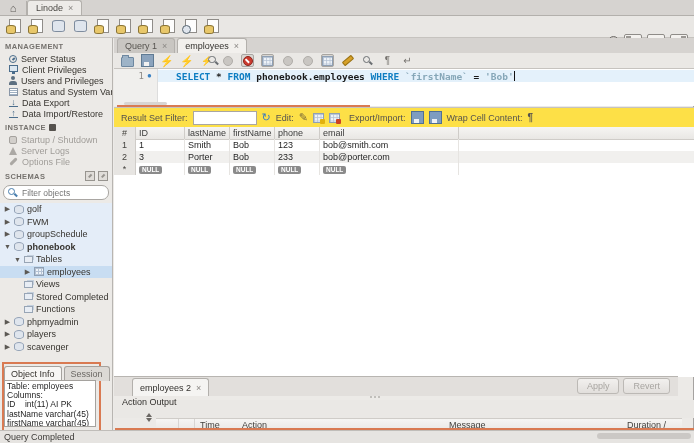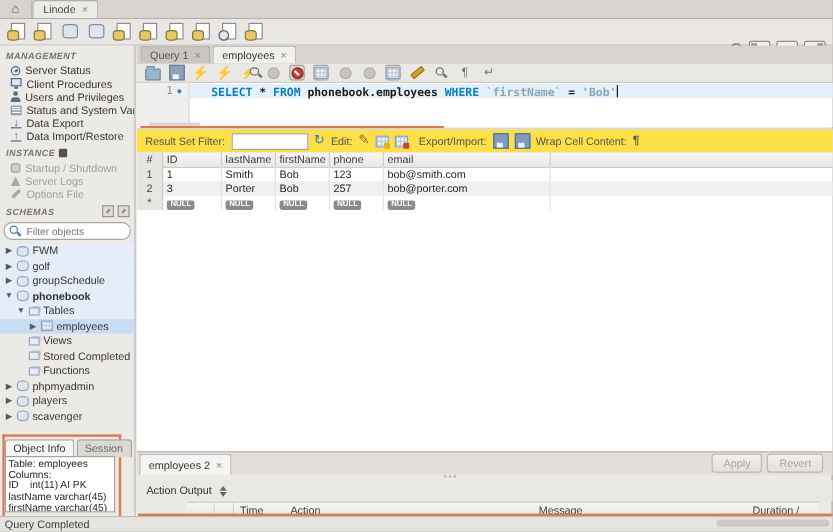--- a/index.html
+++ b/index.html
@@ -23,21 +23,21 @@
   #winctl{position:absolute;right:6px;top:18px;display:flex;gap:5px;align-items:center;}
   .circ{width:11px;height:11px;border:1.5px solid #6f6c68;border-radius:50%;box-sizing:border-box;position:relative;}
   .circ::after{content:"";position:absolute;left:2px;top:2px;right:2px;bottom:2px;border:1px solid #6f6c68;border-radius:50%;}
   .ptg{width:16px;height:13px;border:1px solid #8f8c88;background:#f4f2ef;border-radius:2px;position:relative;}
   .ptg::after{content:"";position:absolute;background:#9b9894;}
   .ptg.left::after{left:1px;top:1px;bottom:1px;width:5px;}
   .ptg.bottom::after{left:1px;right:1px;bottom:1px;height:4px;}
   .ptg.right::after{right:1px;top:1px;bottom:1px;width:5px;}
   
   #sidebar{position:absolute;left:0;top:38px;width:113px;bottom:13px;background:#eceae7;border-right:1px solid #b8b5b1;box-sizing:border-box;overflow:hidden;}
-  .shead{font-size:7.5px;font-weight:bold;color:#75726e;letter-spacing:.4px;padding:4px 0 2px 5px;display:flex;align-items:center;gap:3px;font-style:italic;}
+  .shead{font-size:7.5px;font-weight:bold;color:#75726e;letter-spacing:.4px;padding:4px 0 2px 5px;display:flex;align-items:center;gap:3px;}
   .nav-item{display:flex;align-items:center;gap:4px;height:11px;padding-left:9px;white-space:nowrap;overflow:hidden;color:#37342f;}
   .nav-item.dis{color:#a09d99;}
   .nlbl{overflow:hidden;text-overflow:clip;white-space:nowrap;}
   .nico{flex:0 0 auto;display:inline-block;}
   .gau{width:8px;height:8px;border:1.5px solid #4a6d8c;border-radius:50%;box-sizing:border-box;position:relative;}
   .gau::after{content:"";position:absolute;left:2px;top:2.5px;width:3px;height:1.5px;background:#4a6d8c;transform:rotate(-40deg);}
   .mon{width:9px;height:7px;border:1px solid #4a6d8c;background:#dce7f0;box-sizing:border-box;position:relative;margin-bottom:2px;}
   .mon::after{content:"";position:absolute;left:2px;bottom:-3px;width:3px;height:2px;background:#4a6d8c;}
   .usr{width:8px;height:9px;position:relative;}
   .usr::before{content:"";position:absolute;left:2px;top:0;width:4px;height:4px;background:#5d6f80;border-radius:50%;}
@@ -121,29 +121,29 @@
   .gh{box-sizing:border-box;border-right:1px solid #cfccc8;padding:1px 0 0 3px;overflow:hidden;white-space:nowrap;}
   .grow{position:absolute;left:0;right:0;height:12px;display:flex;}
   .grow.alt{background:#f1f0ee;}
   .gc{box-sizing:border-box;border-right:1px solid #e6e4e1;padding:1px 0 0 3px;overflow:hidden;white-space:nowrap;color:#1f1f1f;}
   .gc.numcol,.gh.numcol{background:#e7e5e2;border-right:1px solid #cfccc8;text-align:center;padding-left:0;color:#44423e;}
   .nullb{display:inline-block;background:#8b8b8b;color:#fff;font-size:6.5px;font-weight:bold;line-height:7.5px;padding:0 3px;border-radius:2px;margin-top:1px;}
   .w-num{width:22px;flex:0 0 auto;} .w-id{width:49px;flex:0 0 auto;} .w-ln{width:45px;flex:0 0 auto;}
   .w-fn{width:45px;flex:0 0 auto;} .w-ph{width:45px;flex:0 0 auto;} .w-em{width:139px;flex:0 0 auto;}
   .w-fill{flex:1;border-right:none;}
   
-  #rtabbar{position:absolute;left:114px;top:376px;right:0;height:19px;background:#e2dfdc;border-top:1px solid #b8b5b1;display:flex;align-items:flex-end;padding-left:2px;}
+  #rtabbar{position:absolute;left:114px;top:376px;right:16px;height:19px;background:#e2dfdc;border-top:1px solid #b8b5b1;display:flex;align-items:flex-end;padding-left:18px;}
   .rtab{height:17px;padding:0 7px;display:flex;align-items:center;gap:5px;background:#f5f4f2;border:1px solid #b3b0ac;border-bottom:none;border-radius:3px 3px 0 0;color:#33312e;}
   #applyrow{margin-left:auto;display:flex;gap:4px;margin-right:8px;margin-bottom:2px;}
   .dbtn{height:14px;padding:0 9px;border:1px solid #bcb9b5;border-radius:3px;background:linear-gradient(#f2f0ee,#e2dfdc);color:#a8a5a1;font-size:9px;display:flex;align-items:center;}
   #grip{position:absolute;left:370px;top:396px;display:flex;gap:2px;}
   #grip span{width:2px;height:2px;background:#b3b0ac;border-radius:50%;}
   
   #ao-bar{position:absolute;left:114px;top:400px;right:0;height:18px;background:#eae8e5;display:flex;align-items:center;padding-left:8px;gap:4px;}
-  #ao-sel{display:flex;align-items:center;gap:6px;color:#33312e;}
+  #ao-sel{display:flex;align-items:center;gap:6px;color:#33312e;flex-direction:column;}
   .spin{display:flex;flex-direction:column;gap:1px;}
   .spin i{display:block;width:0;height:0;border-left:3px solid transparent;border-right:3px solid transparent;}
   .spin .up{border-bottom:4px solid #6b6864;}
   .spin .dn{border-top:4px solid #6b6864;}
   #ao-head{position:absolute;left:114px;top:418px;right:12px;height:12px;background:linear-gradient(#f6f5f3,#e9e7e4);border-top:1px solid #cfccc8;border-bottom:1px solid #cfccc8;color:#44423e;margin-left:42px;}
   .aoh{position:absolute;top:1px;}
   .aosep{position:absolute;top:0;bottom:0;width:1px;background:#d8d5d2;}
   
   #statusbar{position:absolute;left:0;top:430px;width:694px;height:13px;background:#e6e4e1;border-top:1px solid #c0bdb9;color:#3c3a37;display:flex;align-items:center;padding-left:4px;box-sizing:border-box;}
   #hthumb{position:absolute;left:597px;top:433px;width:94px;height:6px;background:#cbc8c5;border-radius:3px;}
@@ -213,21 +213,21 @@
   <div id="sidebar">
     <div class="shead">
         <span>MANAGEMENT</span>
       </div>
     <div class="nav-item">
         <span class="nico gau"></span>
         <span class="nlbl">Server Status</span>
       </div>
     <div class="nav-item">
         <span class="nico mon"></span>
-        <span class="nlbl">Client Procedures</span>
+        <span class="nlbl">Client Privileges</span>
       </div>
     <div class="nav-item">
         <span class="nico usr"></span>
         <span class="nlbl">Users and Privileges</span>
       </div>
     <div class="nav-item">
         <span class="nico lst"></span>
         <span class="nlbl">Status and System Variables</span>
       </div>
     <div class="nav-item">
@@ -264,26 +264,26 @@
       </span>
     </div>
     <div id="filterbox">
       <span class="mag"></span>
       <input placeholder="Filter objects" style="">
     </div>
 
     <div class="trow bb lvl0">
         <span class="tw">▶</span>
         <span class="cyl"></span>
+        <span>golf</span>
+      </div>
+    <div class="trow bb lvl0">
+        <span class="tw">▶</span>
+        <span class="cyl"></span>
         <span>FWM</span>
-      </div>
-    <div class="trow bb lvl0">
-        <span class="tw">▶</span>
-        <span class="cyl"></span>
-        <span>golf</span>
       </div>
     <div class="trow bb lvl0">
         <span class="tw">▶</span>
         <span class="cyl"></span>
         <span>groupSchedule</span>
       </div>
     <div class="trow bb lvl0" style="font-weight:bold">
         <span class="tw">▼</span>
         <span class="cyl"></span>
         <span>phonebook</span>
@@ -449,21 +449,21 @@
       <div class="gc w-fn">Bob</div>
       <div class="gc w-ph">123</div>
       <div class="gc w-em">bob@smith.com</div>
       <div class="gc w-fill"></div>
     </div>
     <div class="grow alt" style="top:43px">
       <div class="gc numcol w-num">2</div>
       <div class="gc w-id">3</div>
       <div class="gc w-ln">Porter</div>
       <div class="gc w-fn">Bob</div>
-      <div class="gc w-ph">257</div>
+      <div class="gc w-ph">233</div>
       <div class="gc w-em">bob@porter.com</div>
       <div class="gc w-fill"></div>
     </div>
     <div class="grow" style="top:55px">
       <div class="gc numcol w-num">*</div>
       <div class="gc w-id"><span class="nullb">NULL</span></div>
       <div class="gc w-ln"><span class="nullb">NULL</span></div>
       <div class="gc w-fn"><span class="nullb">NULL</span></div>
       <div class="gc w-ph"><span class="nullb">NULL</span></div>
       <div class="gc w-em"><span class="nullb">NULL</span></div>

